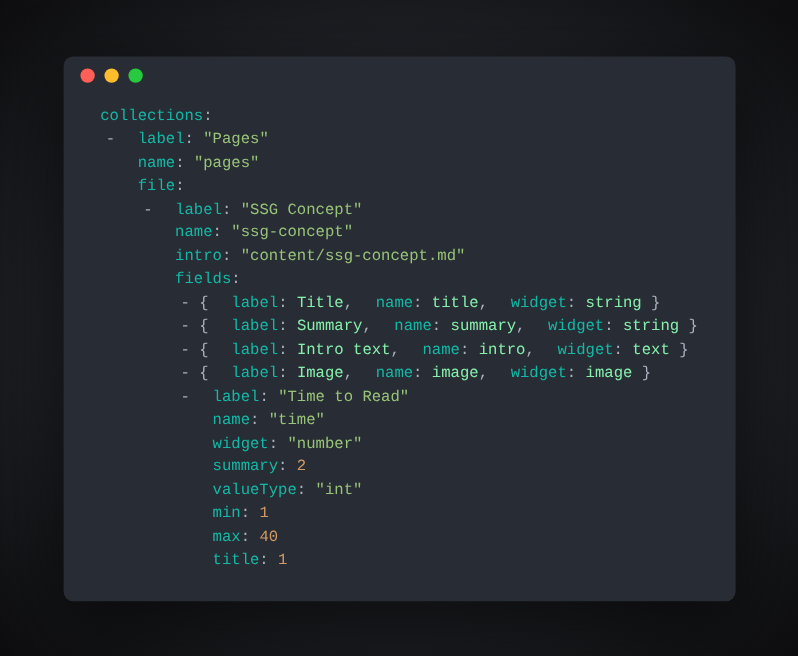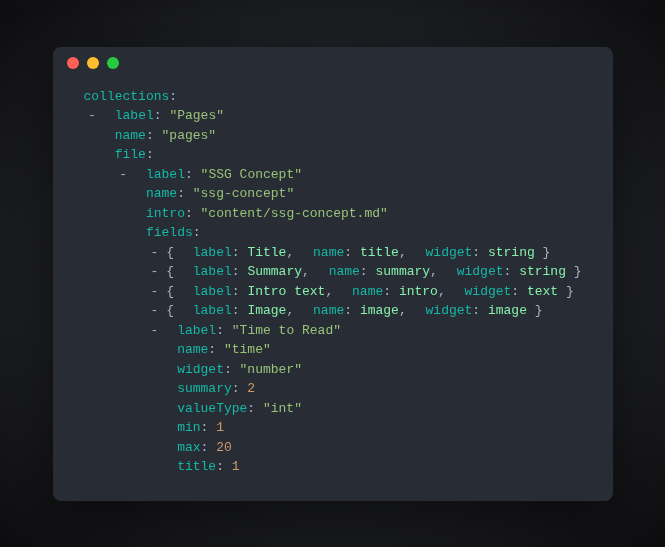--- a/index.html
+++ b/index.html
@@ -69,15 +69,15 @@
           <span class="dash">-</span> <span class="punct">{</span> <span class="key">label</span><span class="punct">:</span> <span class="attr">Title</span><span class="punct">,</span> <span class="key">name</span><span class="punct">:</span> <span class="attr">title</span><span class="punct">,</span> <span class="key">widget</span><span class="punct">:</span> <span class="attr">string</span> <span class="punct">}</span>
           <span class="dash">-</span> <span class="punct">{</span> <span class="key">label</span><span class="punct">:</span> <span class="attr">Summary</span><span class="punct">,</span> <span class="key">name</span><span class="punct">:</span> <span class="attr">summary</span><span class="punct">,</span> <span class="key">widget</span><span class="punct">:</span> <span class="attr">string</span> <span class="punct">}</span>
           <span class="dash">-</span> <span class="punct">{</span> <span class="key">label</span><span class="punct">:</span> <span class="attr">Intro text</span><span class="punct">,</span> <span class="key">name</span><span class="punct">:</span> <span class="attr">intro</span><span class="punct">,</span> <span class="key">widget</span><span class="punct">:</span> <span class="attr">text</span> <span class="punct">}</span>
           <span class="dash">-</span> <span class="punct">{</span> <span class="key">label</span><span class="punct">:</span> <span class="attr">Image</span><span class="punct">,</span> <span class="key">name</span><span class="punct">:</span> <span class="attr">image</span><span class="punct">,</span> <span class="key">widget</span><span class="punct">:</span> <span class="attr">image</span> <span class="punct">}</span>
           <span class="dash">-</span> <span class="key">label</span><span class="punct">:</span> <span class="str">"Time to Read"</span>
             <span class="key">name</span><span class="punct">:</span> <span class="str">"time"</span>
             <span class="key">widget</span><span class="punct">:</span> <span class="str">"number"</span>
             <span class="key">summary</span><span class="punct">:</span> <span class="num">2</span>
             <span class="key">valueType</span><span class="punct">:</span> <span class="str">"int"</span>
             <span class="key">min</span><span class="punct">:</span> <span class="num">1</span>
-            <span class="key">max</span><span class="punct">:</span> <span class="num">20</span>
+            <span class="key">max</span><span class="punct">:</span> <span class="num">40</span>
             <span class="key">title</span><span class="punct">:</span> <span class="num">1</span></div>
 </div>
 
 </body></html>

